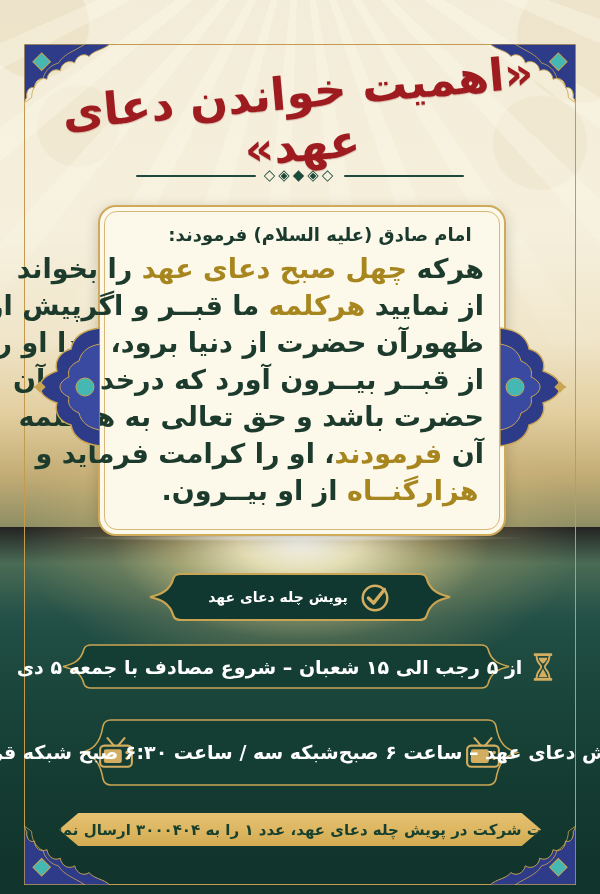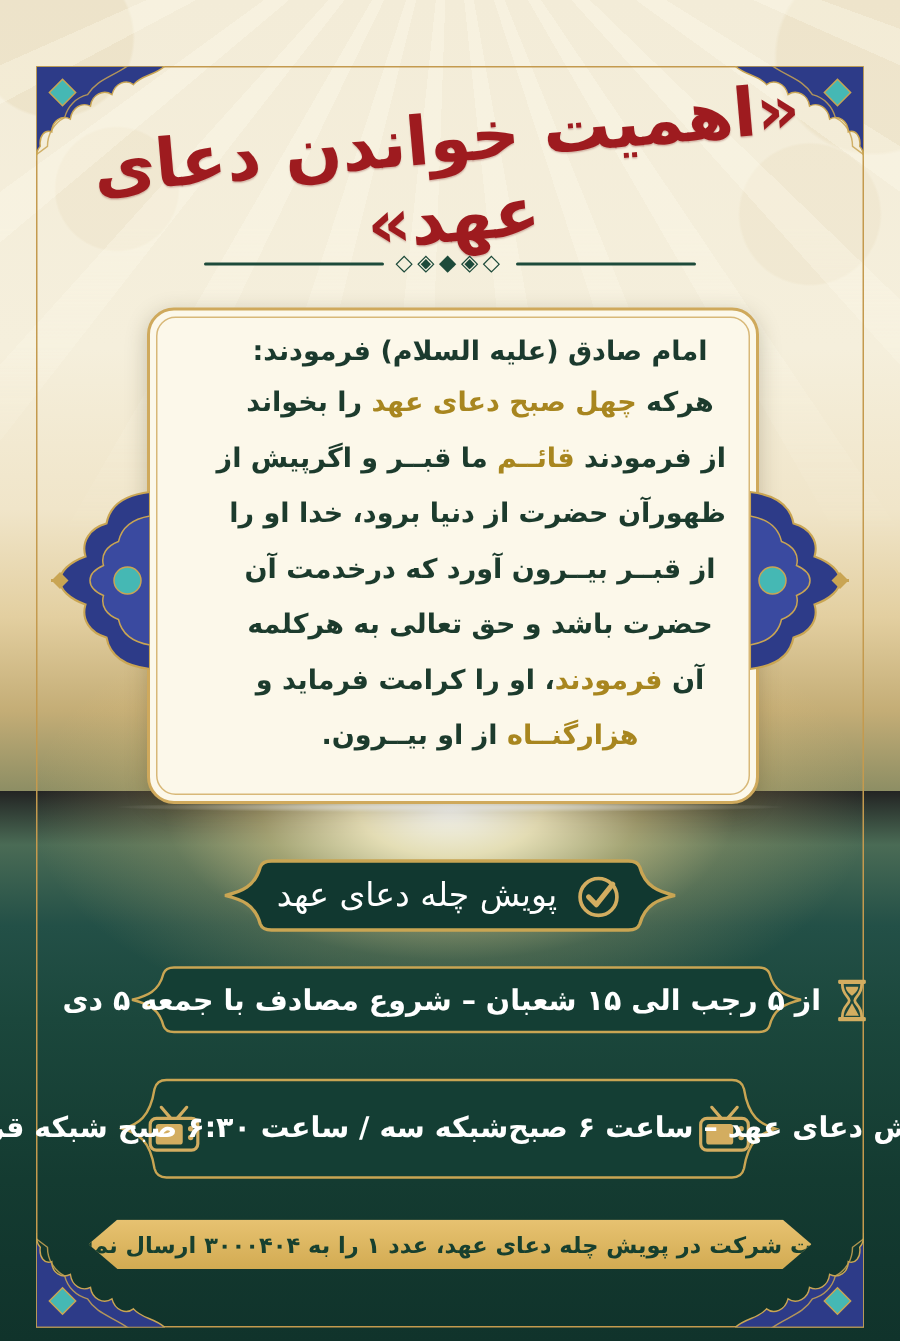--- a/index.html
+++ b/index.html
@@ -47,33 +47,33 @@
     justify-content:center;gap:8px;color:#1d4a3a;}
   .divider .dline{width:120px;height:2px;background:#1d4a3a;border-radius:2px;}
   .divider .dglyphs{font-size:15px;letter-spacing:3px;line-height:1;}
 
   .card{position:absolute;left:98px;top:205px;width:404px;height:327px;
     background:#fcf8ea;border:2px solid #cfa95c;border-radius:18px;
     box-shadow:0 4px 14px rgba(60,50,20,.25);}
   .card:before{content:"";position:absolute;inset:4px;border:1px solid #d8b878;border-radius:13px;pointer-events:none;}
   .card-inner{position:relative;height:100%;padding:13px 20px 12px;box-sizing:border-box;text-align:center;margin-left:36px;}
   .intro{font-size:18px;font-weight:bold;color:#1b3a2e;line-height:30px;}
-  .hline{font-size:18px;font-weight:bold;color:#1c3b2d;line-height:37px;white-space:nowrap;}
+  .hline{font-size:27px;font-weight:bold;color:#1c3b2d;line-height:37px;white-space:nowrap;}
   .hline .g{color:#a8861f;}
 
   .medallion{position:absolute;width:66px;height:130px;top:322px;pointer-events:none;}
   .medallion.right{left:500px;}
   .medallion.left{left:34px;transform:scaleX(-1);}
 
   .badge{position:absolute;left:145px;top:570px;width:310px;height:54px;}
   .badge svg.bgshape, .datebar svg.bgshape, .tvbox svg.bgshape{position:absolute;inset:0;}
   .badge .content{position:absolute;inset:0;display:flex;align-items:center;justify-content:center;gap:10px;}
-  .badge .label{color:#ffffff;font-size:22px;font-weight:normal;white-space:nowrap;}
-
-  .datebar{position:absolute;left:84px;top:641px;width:454px;height:51px;}
+  .badge .label{color:#ffffff;font-size:14px;font-weight:bold;white-space:nowrap;}
+
+  .datebar{position:absolute;left:59px;top:641px;width:454px;height:51px;}
   .datebar .content{position:absolute;inset:0;display:flex;align-items:center;justify-content:center;gap:9px;}
   .datebar .label{color:#ffffff;font-size:19px;font-weight:bold;white-space:nowrap;}
 
   .tvbox{position:absolute;left:78px;top:714px;width:443px;height:77px;}
   .tvbox .content{position:absolute;inset:0;display:flex;align-items:center;justify-content:center;}
   .tvbox .label{color:#ffffff;font-size:19px;font-weight:bold;line-height:27px;white-space:nowrap;}
   .tvbox .tvicon{position:absolute;top:50%;transform:translateY(-50%);}
   .tvbox .tvicon.iright{right:20px;}
   .tvbox .tvicon.ileft{left:20px;}
 
@@ -121,21 +121,21 @@
   <div class="divider">
     <span class="dline"></span>
     <span class="dglyphs">◇◈◆◈◇</span>
     <span class="dline"></span>
   </div>
 
   <div class="card">
     <div class="card-inner">
       <div class="intro">امام صادق (علیه السلام) فرمودند:</div>
       <div class="hline"><span>هرکه </span><span class="g">چهل صبح دعای عهد</span><span> را بخواند</span></div>
-      <div class="hline"><span>از فرمودند </span><span class="g">قائــم</span><span> ما قبــر و اگرپیش از</span></div>
+      <div class="hline"><span>از نمایید </span><span class="g">هرکلمه</span><span> ما قبــر و اگرپیش از</span></div>
       <div class="hline"><span>ظهورآن حضرت از دنیا برود، خدا او را</span><span class="g"></span><span></span></div>
       <div class="hline"><span>از قبــر بیــرون آورد که درخدمت آن</span><span class="g"></span><span></span></div>
       <div class="hline"><span>حضرت باشد و حق تعالی به هرکلمه</span><span class="g"></span><span></span></div>
       <div class="hline"><span>آن </span><span class="g">فرمودند</span><span>، او را کرامت فرماید و</span></div>
       <div class="hline"><span></span><span class="g">هزارگنــاه</span><span> از او بیــرون.</span></div>
     </div>
   </div>
 
   <svg class="medallion right" viewBox="0 0 66 130">
     <path d="M0,6 C18,8 27,16 29,27 C40,30 46,39 43,49 C54,53 60,59 60,65 C60,71 54,77 43,81 C46,91 40,100 29,103 C27,114 18,122 0,124 Z" fill="#2d3b88" stroke="#c9a553" stroke-width="1.4"></path>

